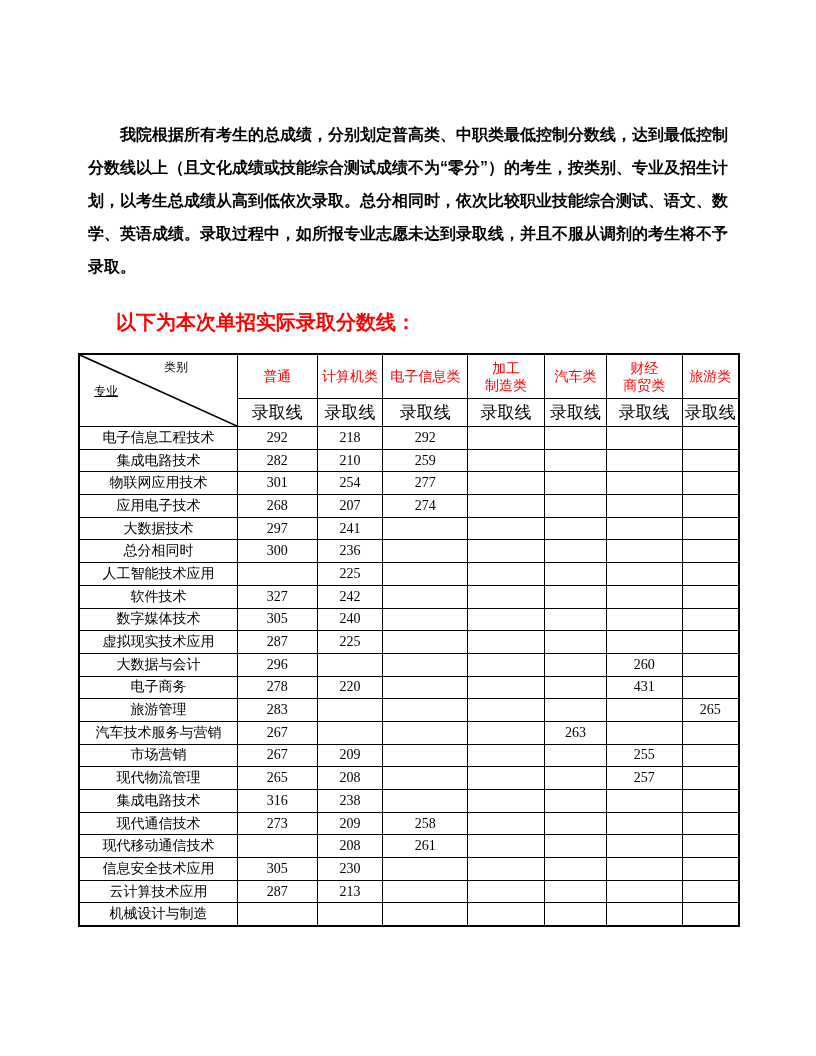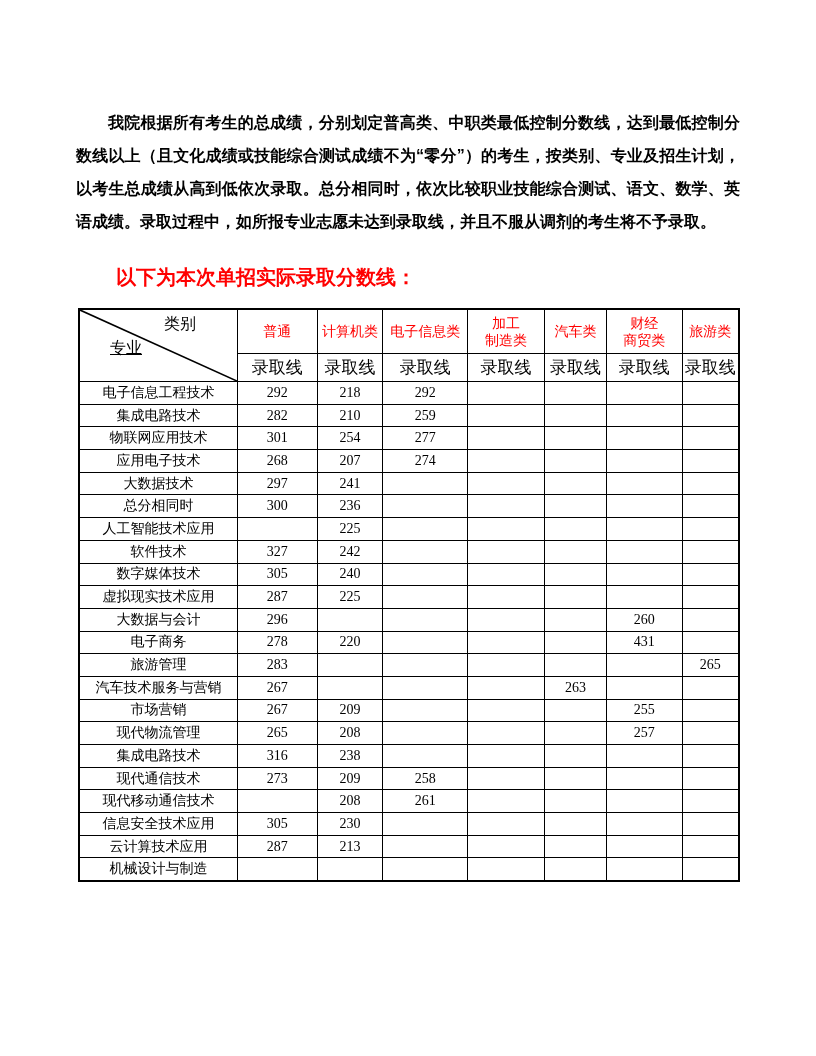--- a/index.html
+++ b/index.html
@@ -7,21 +7,21 @@
     position: relative;
     width: 816px;
     height: 1056px;
     background: #ffffff;
     box-sizing: border-box;
     padding: 106px 76px 0 76px;
     overflow: hidden;
   }
   
   .body-text {
-    margin: 0;
+    margin: 12px;
     font-family: "Liberation Sans", sans-serif;
     font-weight: bold;
     font-size: 16px;
     line-height: 33px;
     color: #000000;
     text-align: justify;
     text-indent: 2em;
   }
   .red { color: #ff0000; }
   .heading-red {
@@ -62,23 +62,23 @@
     height: 27px;
     font-size: 17px;
   }
   tbody td { height: 21.7px; font-size: 14px; }
   tbody td.major { font-size: 14px; }
   th.corner {
     position: relative;
     font-weight: normal;
     font-size: 14px;
   }
-  .corner-label { position: absolute; font-size: 16px; color: #000; }
+  .corner-label { position: absolute; font-size: 12px; color: #000; }
   .corner-label.cat-label  { top: 4px;  left: 84px; }
-  .corner-label.major-label{ top: 28px; left: 30px; text-decoration: underline; }
+  .corner-label.major-label{ top: 28px; left: 14px; text-decoration: underline; }
   .corner svg { position: absolute; top: 0; left: 0; width: 100%; height: 100%; display: block; }
 </style>
 </head>
 <body>
 
 <div class="page">
 
   <p class="body-text">我院根据所有考生的总成绩，分别划定普高类、中职类最低控制分数线，达到最低控制分数线以上（且文化成绩或技能综合测试成绩不为“零分”）的考生，按类别、专业及招生计划，以考生总成绩从高到低依次录取。总分相同时，依次比较职业技能综合测试、语文、数学、英语成绩。录取过程中，如所报专业志愿未达到录取线，并且不服从调剂的考生将不予录取。</p>
 
 

